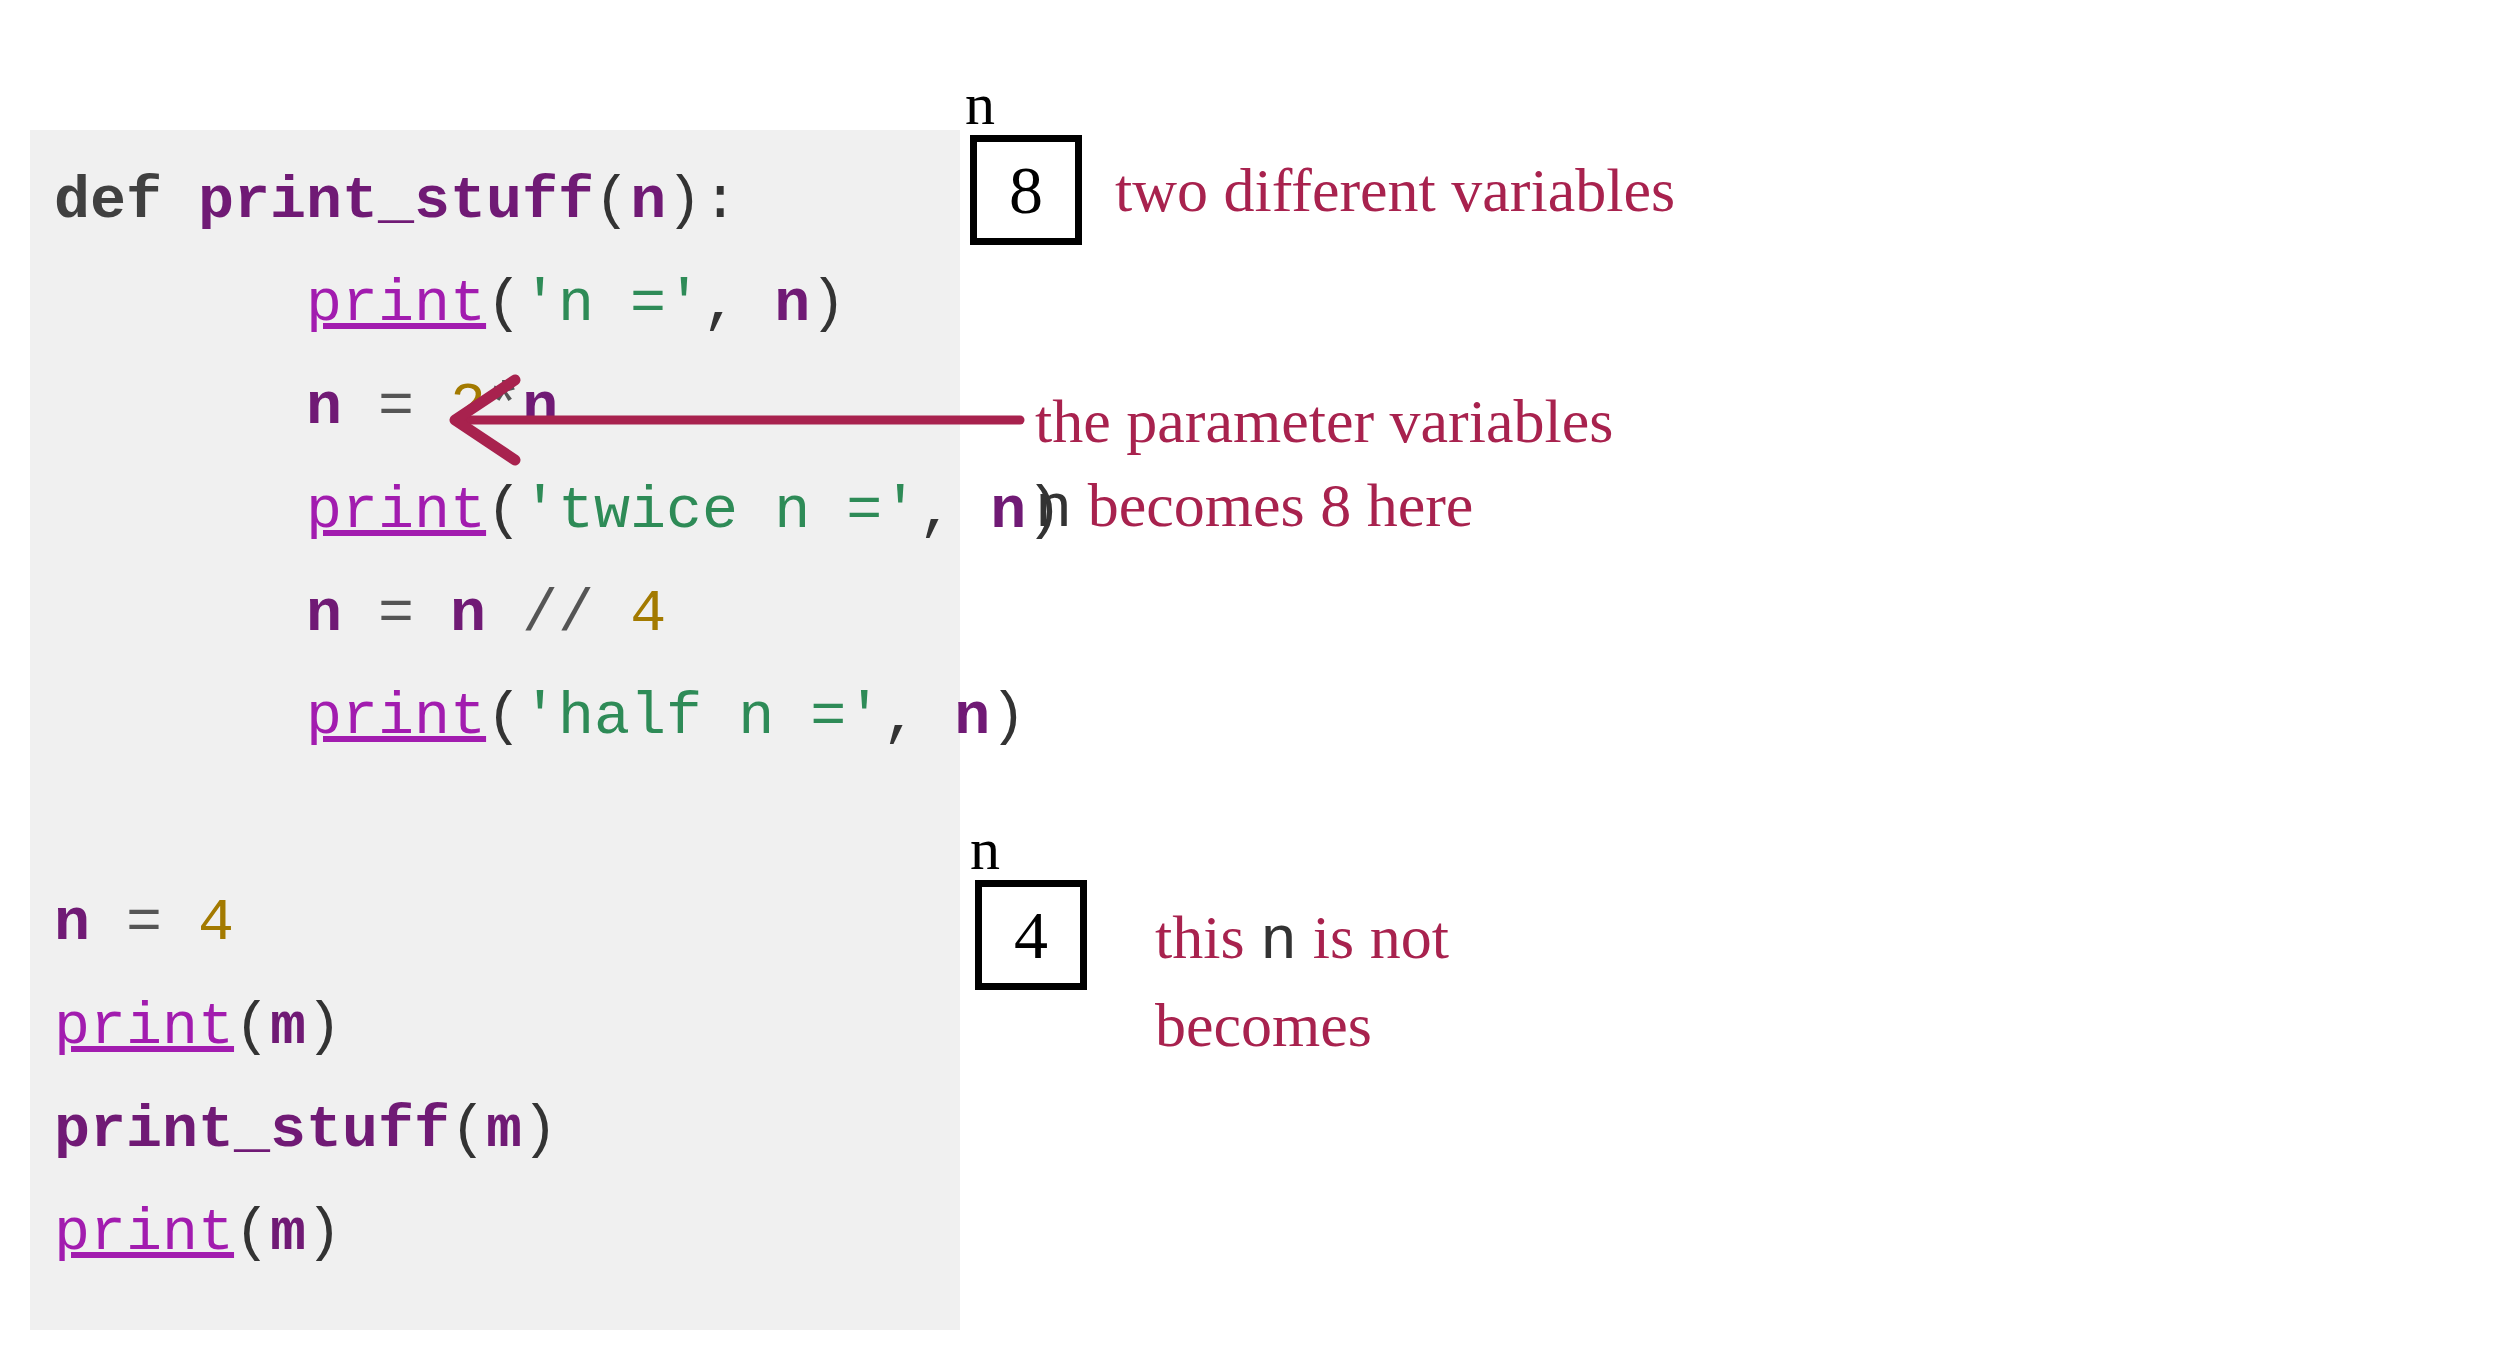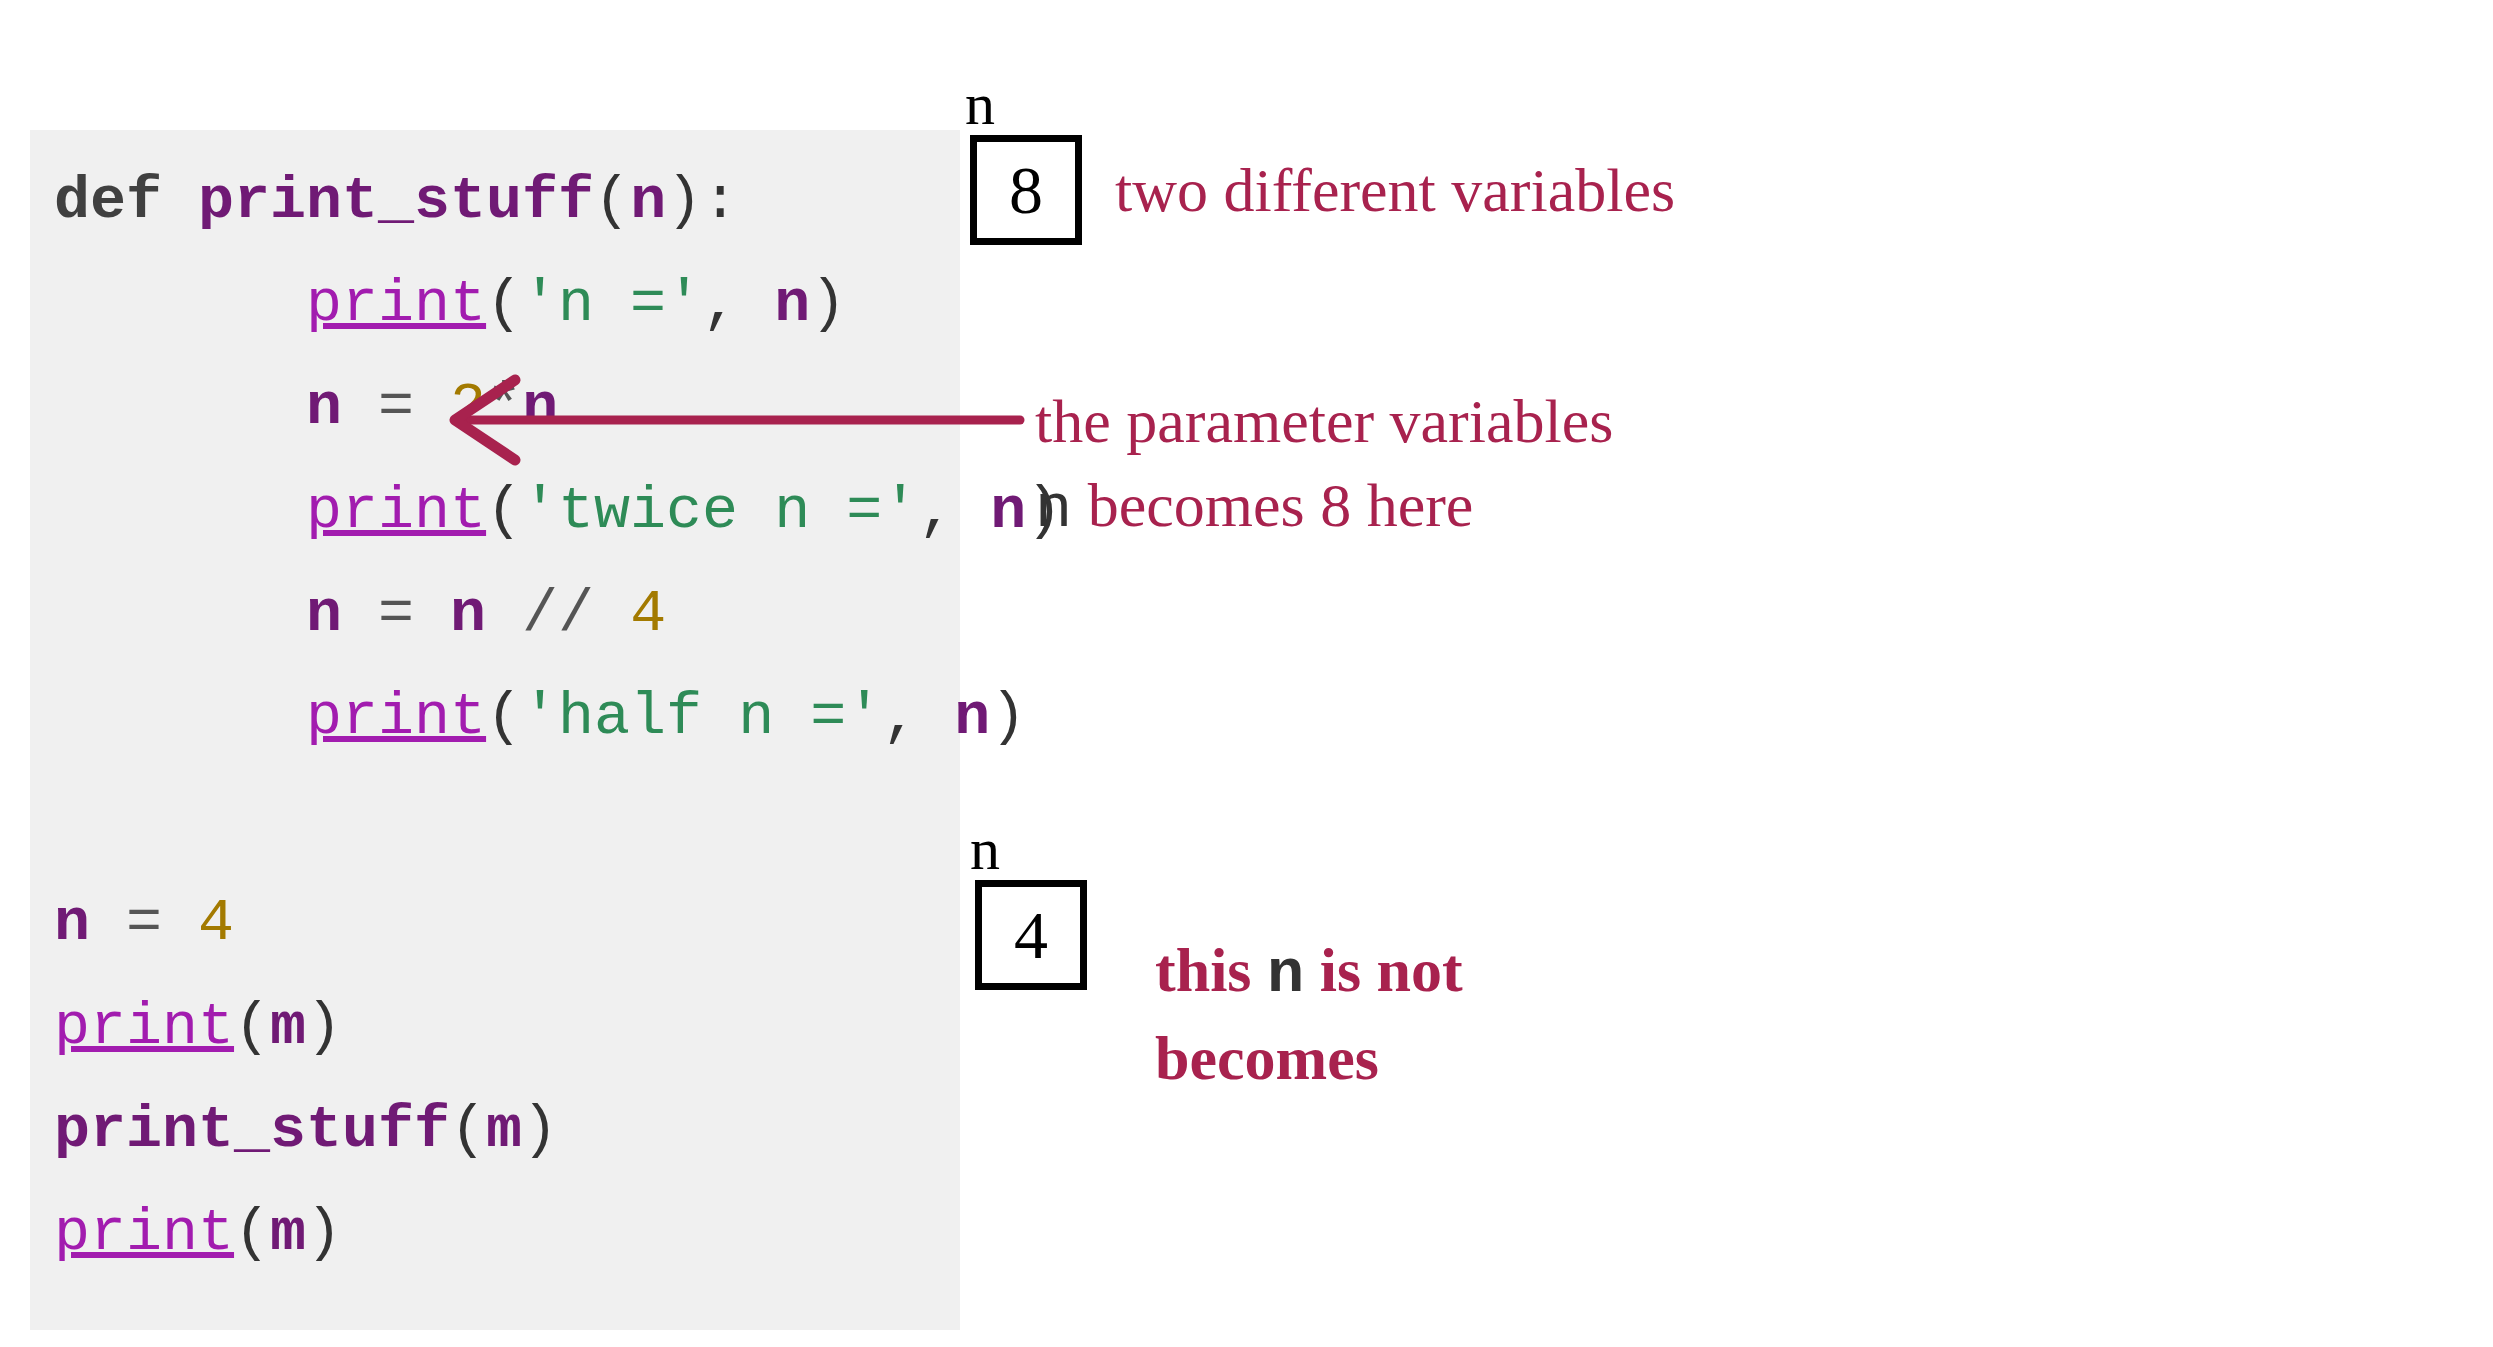--- a/index.html
+++ b/index.html
@@ -106,18 +106,18 @@
   <div class="hand" style="left:1035px; top:380px;">
     <span>the parameter variables</span><br>
     <span class="mono">n</span><span> becomes 8 here</span>
   </div>
 
   <div class="var-label" style="left:970px; top:815px;">n</div>
   <div class="var-box" style="left:975px; top:880px;">
     <span>4</span>
   </div>
 
-  <div class="hand" style="left:1155px; top:929px;font-weight:bold;">
+  <div class="hand" style="left:1155px; top:896px;">
     <span>this </span><span class="mono">n</span><span> is not</span><br>
     <span>becomes</span>
   </div>
 
 </div>
 
 </body></html>

